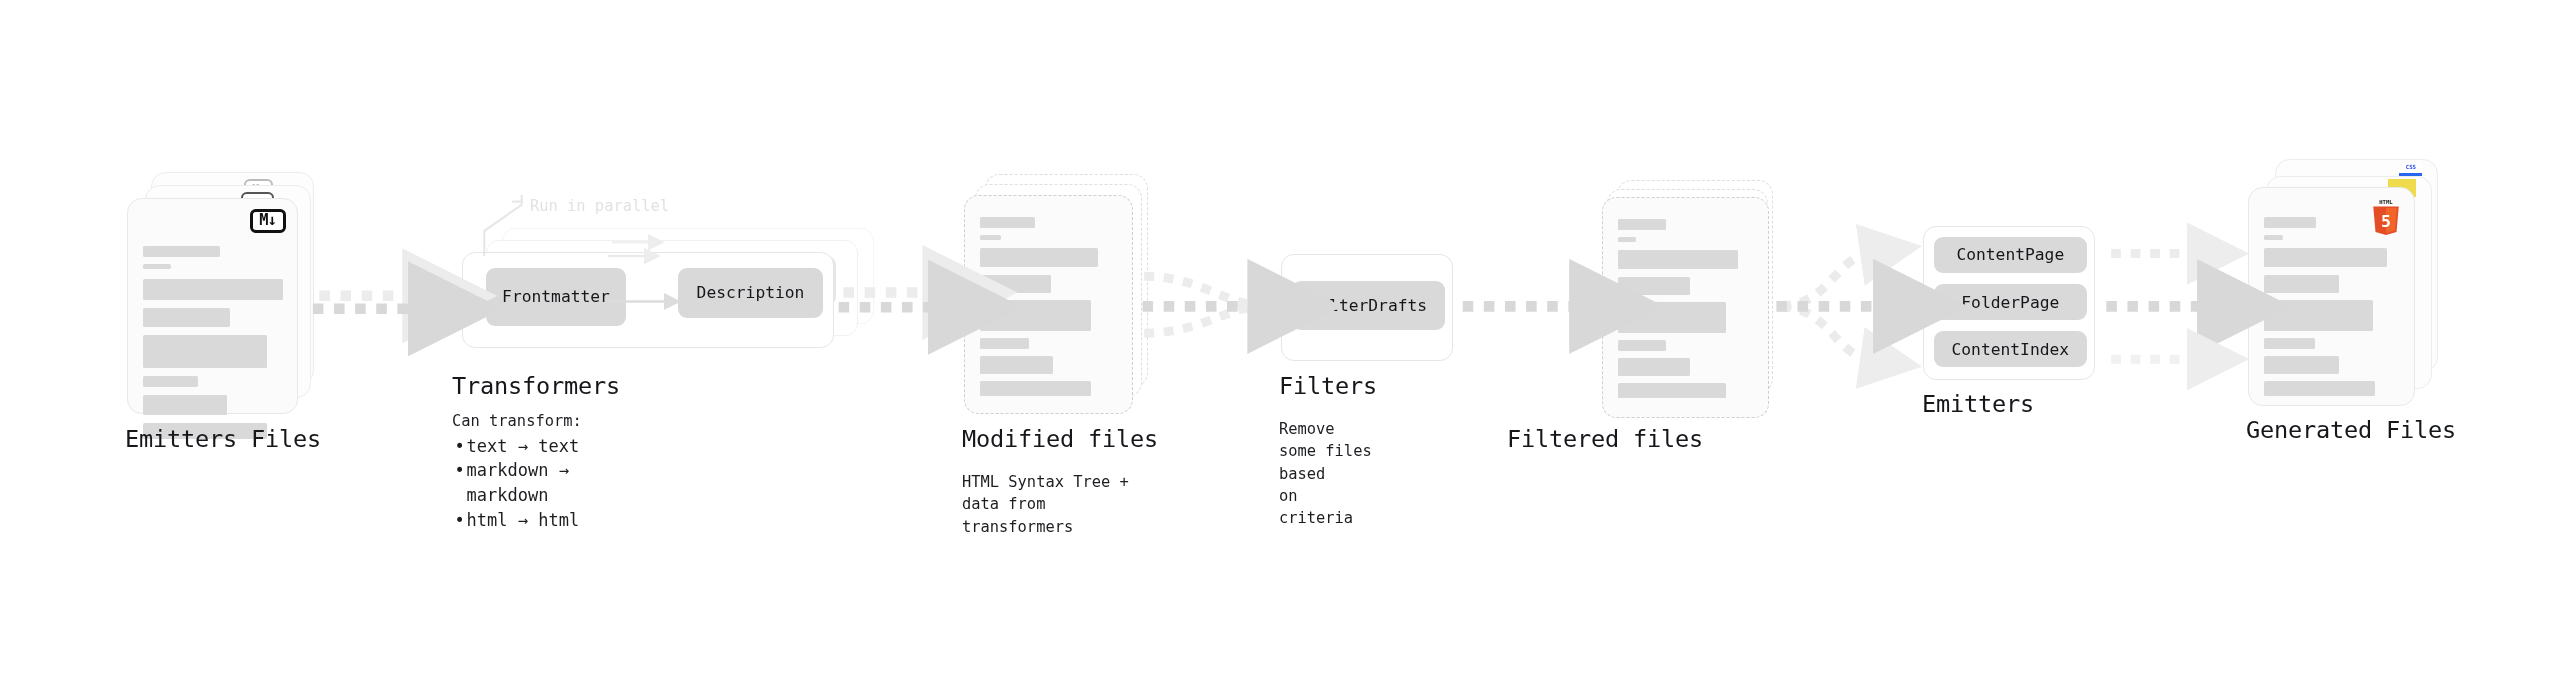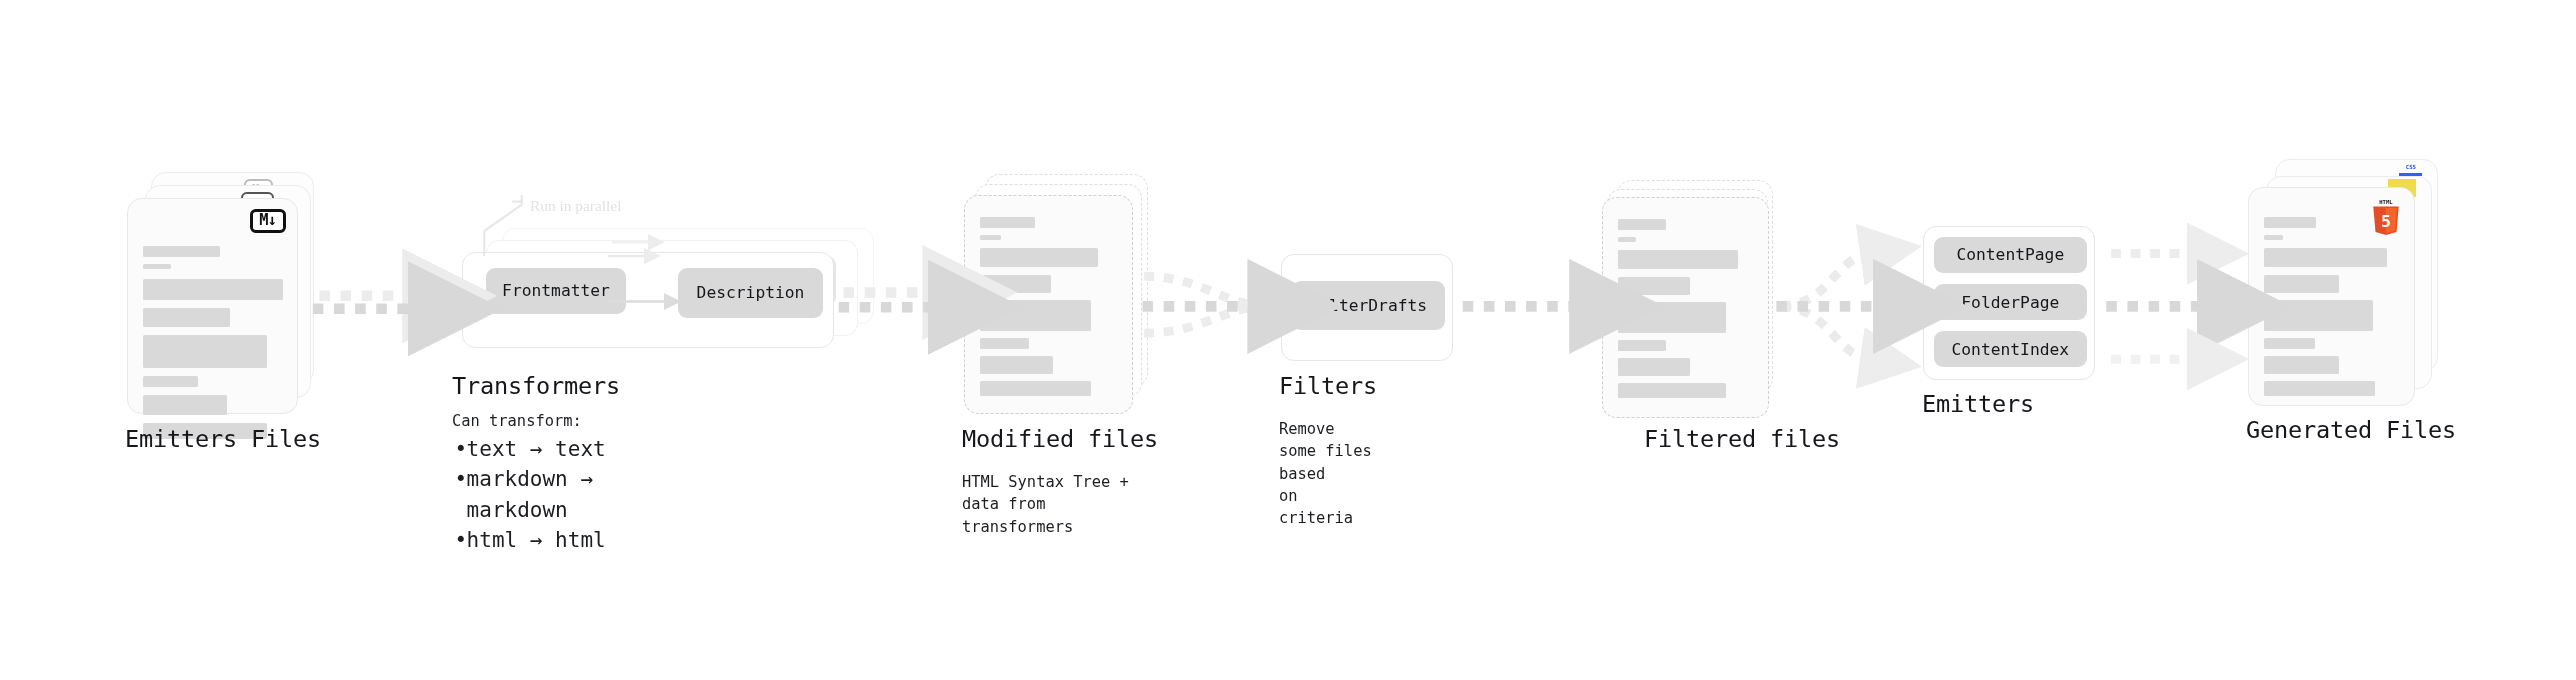--- a/index.html
+++ b/index.html
@@ -53,21 +53,21 @@
   .caption-title {
     font-size: 23.6px; color: #15171a; letter-spacing: -0.2px;
     white-space: nowrap; line-height: 1.1;
   }
   .caption-desc {
     font-size: 15.4px; color: #1c1e21; line-height: 1.45;
     margin-top: 18px; white-space: pre-line;
   }
   .caption-desc.tight { margin-top: 9.8px; }
   .bullets { list-style: none; margin-top: 1.6px; }
-  .bullets li { font-size: 21px; color: #1c1e21; line-height: 1.45; padding-left: 14.6px; position: relative; }
+  .bullets li { font-size: 17px; color: #1c1e21; line-height: 1.45; padding-left: 14.6px; position: relative; }
   .bullets li::before {
     content: "\2022"; position: absolute; left: 2.4px; color: #1c1e21;
   }
 
   
   .groupbox {
     position: absolute;
     border: 1.6px solid #e6e6e6;
     border-radius: 13px;
     background: #ffffff;
@@ -117,34 +117,34 @@
         <div class="bar" style="width:88%; height:16.3px; margin-top:8.1px;"></div>
       </div>
     </div>
 
     <div class="caption" style="left:125px; top:427px;">
       <div class="caption-title">Emitters Files</div>
     </div>
   </div>
 
   <div class="node">
-    <div class="parallel-label" style="left:530px; top:197px;font-family:Liberation Serif, serif;">Run in parallel</div>
+    <div class="parallel-label" style="left:530px; top:197px;">Run in parallel</div>
 
     <div class="groupbox fainter" style="left:502px; top:228px; width:372px; height:96px;">
       <div class="pill fainter" style="left:23px; top:14.6px; width:134px; height:50px;"></div>
       <div class="pill fainter" style="left:215px; top:14.6px; width:134px; height:50px;"></div>
     </div>
 
     <div class="groupbox faint" style="left:486px; top:240px; width:372px; height:96px;">
       <div class="pill faint" style="left:23px; top:14.6px; width:134px; height:50px;"></div>
       <div class="pill faint" style="left:215px; top:14.6px; width:134px; height:50px;"></div>
     </div>
 
     <div class="groupbox" style="left:462px; top:252px; width:372px; height:96px;">
-      <div class="pill" style="left:23px; top:14.6px; width:140px; height:46px;">Frontmatter</div>
+      <div class="pill" style="left:23px; top:14.6px; width:140px; height:58px;">Frontmatter</div>
       <div class="pill" style="left:215px; top:14.6px; width:145px; height:50px;">Description</div>
     </div>
 
     <div class="caption" style="left:452px; top:374px;">
       <div class="caption-title">Transformers</div>
       <div class="caption-desc tight">Can transform:</div>
       <ul class="bullets">
         <li>text → text</li>
         <li>markdown → markdown</li>
         <li>html → html</li>
@@ -194,21 +194,21 @@
         <div class="bar" style="width:35%; height:11.4px;"></div>
         <div class="bar" style="width:13%; height:4.9px; margin-top:6.5px;"></div>
         <div class="bar" style="width:88%; height:19.5px; margin-top:8.1px;"></div>
         <div class="bar" style="width:53%; height:18px; margin-top:7.3px;"></div>
         <div class="bar" style="width:79%; height:31px; margin-top:7.3px;"></div>
         <div class="bar" style="width:35%; height:10.6px; margin-top:7.3px;"></div>
         <div class="bar" style="width:53%; height:18px; margin-top:7.3px;"></div>
         <div class="bar" style="width:79%; height:14.6px; margin-top:7.3px;"></div>
       </div>
     </div>
-    <div class="caption" style="left:1644px; top:427px;">
+    <div class="caption" style="left:1507px; top:427px;">
       <div class="caption-title">Filtered files</div>
     </div>
   </div>
 
   <div class="node">
     <div class="groupbox" style="left:1923px; top:226px; width:172px; height:154px;">
       <div class="pill" style="left:9.8px; top:9.8px; width:153px; height:36px;">ContentPage</div>
       <div class="pill" style="left:9.8px; top:57px; width:153px; height:36px;">FolderPage</div>
       <div class="pill" style="left:9.8px; top:104px; width:153px; height:36px;">ContentIndex</div>
     </div>

